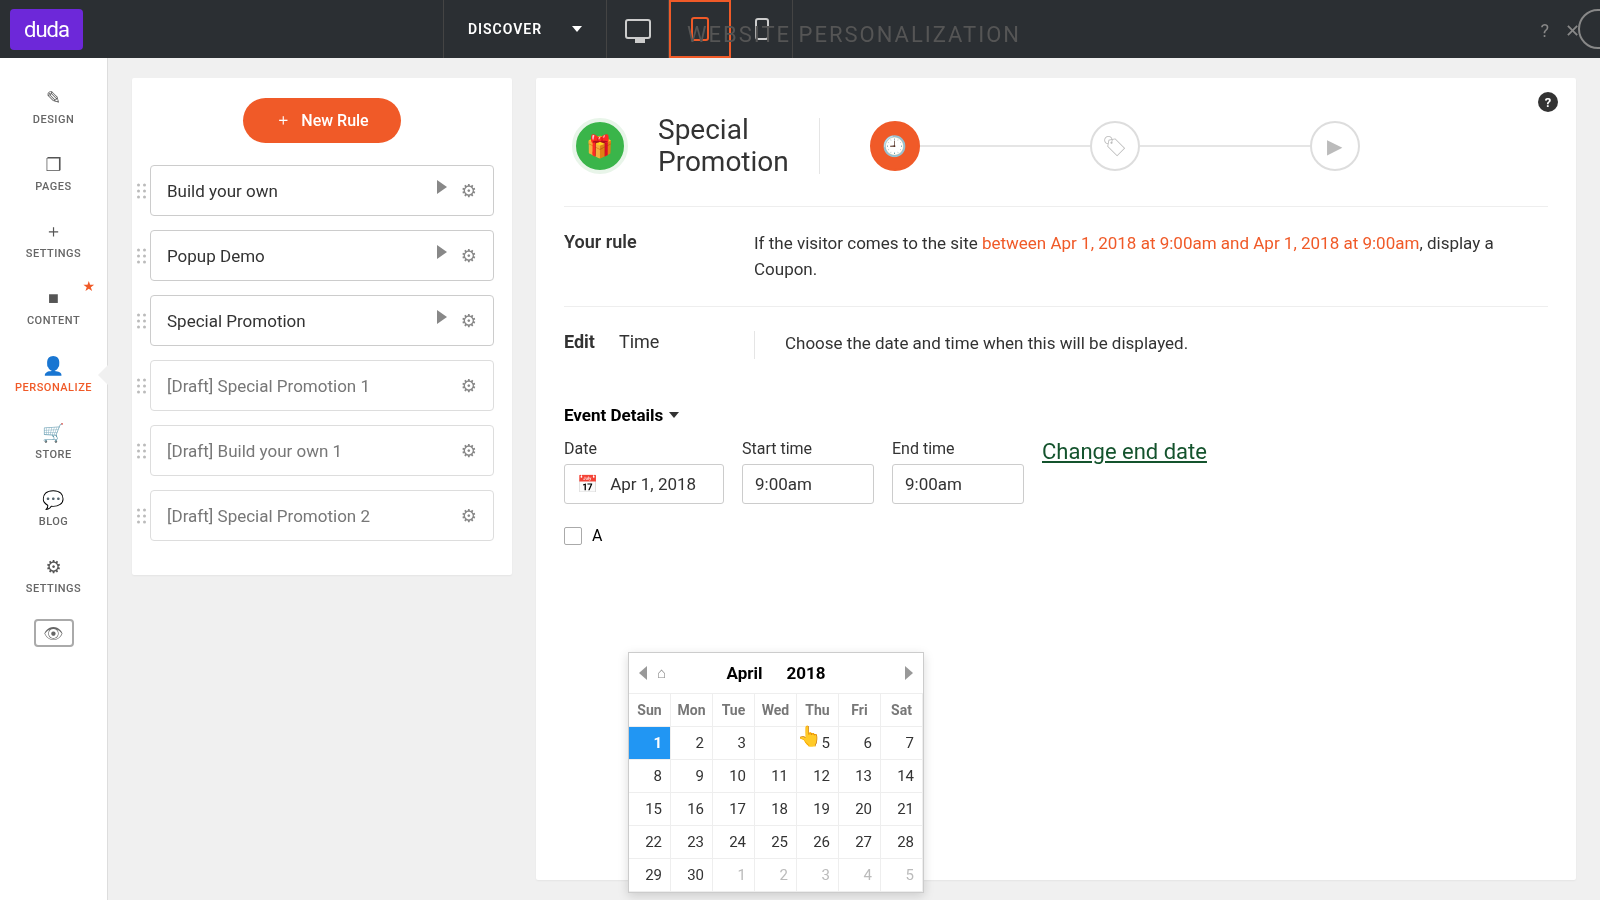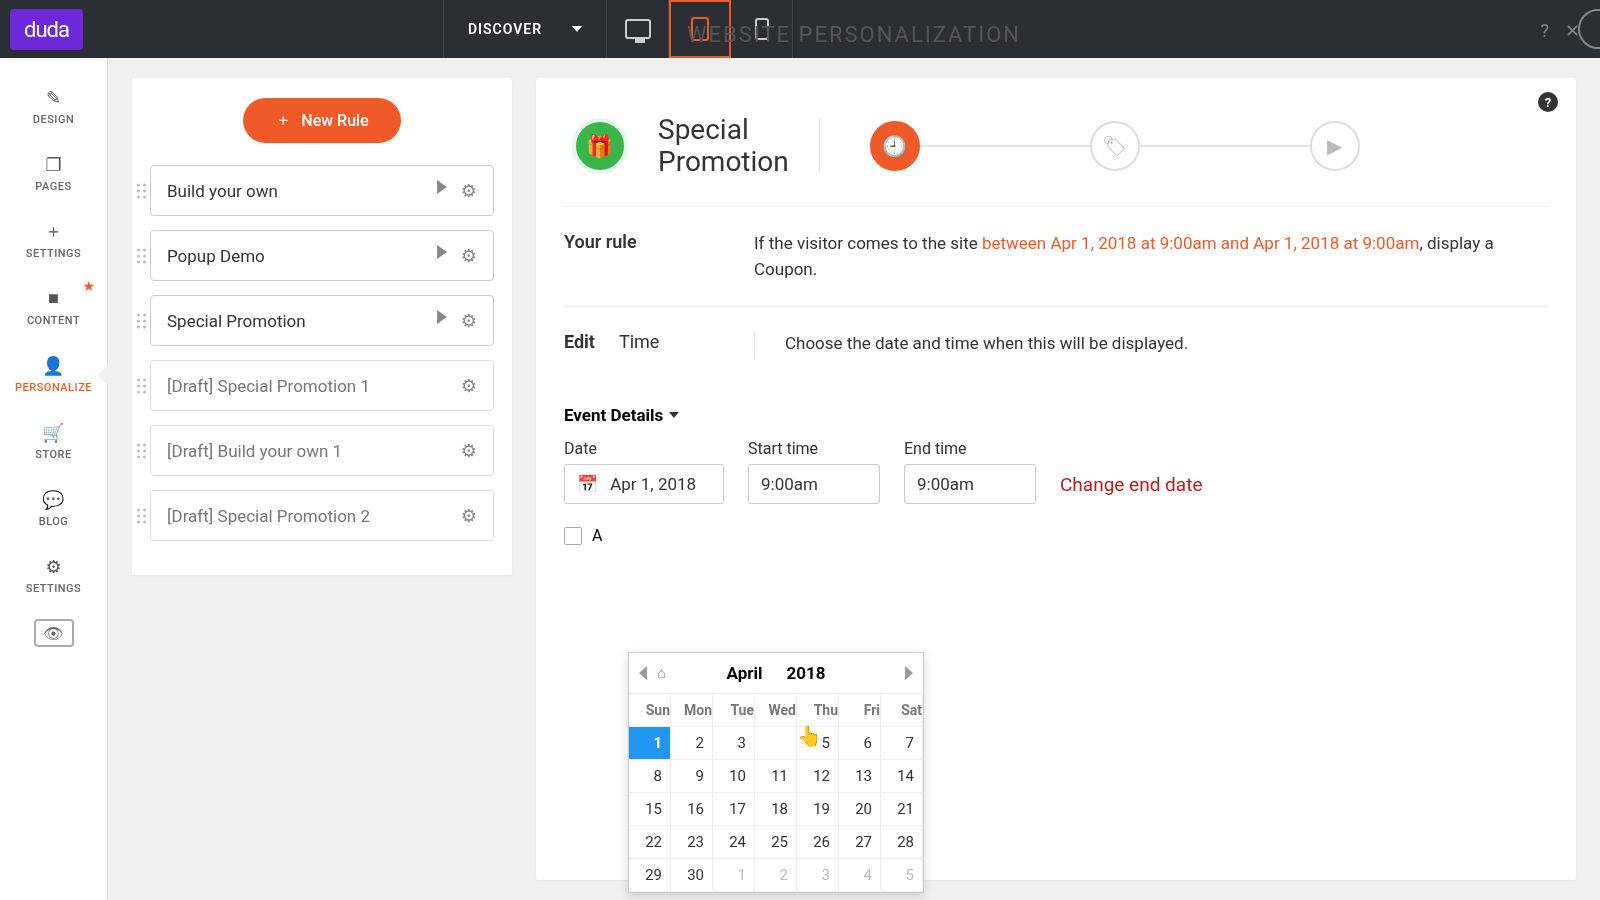--- a/index.html
+++ b/index.html
@@ -54,47 +54,47 @@
 .section-row{display:flex;padding:24px 0;border-bottom:1px solid #eee}
 .section-label{width:190px;font-size:18px;font-weight:600;color:#333}
 .section-body{flex:1;font-size:17px;color:#333;line-height:1.5}
 .rule-highlight{color:#f05a28}
 .edit-label{font-size:18px;color:#333}
 .edit-label .bold{font-weight:700}
 .edit-label .light{font-weight:400;margin-left:24px}
 .event-details{padding-top:22px}
 .ed-title{font-weight:700;font-size:17px;display:flex;align-items:center;gap:6px;margin-bottom:14px}
 .ed-chev{width:0;height:0;border-left:5px solid transparent;border-right:5px solid transparent;border-top:6px solid #333}
-.field-row{display:flex;gap:24px;align-items:flex-end}
+.field-row{display:flex;gap:18px;align-items:flex-start}
 .field{display:flex;flex-direction:column;gap:6px}
 .field label{font-size:16px;color:#333}
 .input-box{border:1.5px solid #ccc;border-radius:3px;height:40px;display:flex;align-items:center;padding:0 12px;font-size:17px;color:#333;background:#fff}
 .date-input{width:160px;gap:12px}
 .time-input{width:132px}
-.link-text{color:#b91c1c;font-size:19px;cursor:pointer;padding-bottom:8px}
+.link-text{color:#14532d;text-decoration:underline;font-size:22px;cursor:pointer;padding-bottom:8px}
 .checkbox-row{display:flex;align-items:center;gap:10px;margin-top:22px}
 .chk{width:18px;height:18px;border:1.5px solid #aaa;border-radius:2px;background:#fff}
 .select-box{border:1.5px solid #ccc;border-radius:3px;height:40px;width:250px;display:flex;align-items:center;justify-content:flex-end;padding:0 12px;background:#fff}
 .sel-chev{width:0;height:0;border-left:5px solid transparent;border-right:5px solid transparent;border-top:6px solid #555}
 .recurring-row{margin-top:40px;display:flex;justify-content:space-between;align-items:flex-start}
 .recurring-left{font-size:17px;color:#333}
 .recurring-left .bold{font-weight:700;margin-bottom:8px}
 .calendar-popup{position:absolute;top:574px;left:92px;background:#fff;border:1px solid #ccc;box-shadow:0 3px 10px rgba(0,0,0,0.15);width:296px;padding:0;z-index:10}
 .cal-header{display:flex;align-items:center;justify-content:center;gap:16px;padding:10px 8px;position:relative;border-bottom:1px solid #eee}
 .cal-nav{position:absolute;display:flex;align-items:center;gap:10px;color:#888}
 .cal-nav.left{left:10px}
 .cal-nav.right{right:10px}
 .cal-arrow{width:0;height:0}
 .cal-arrow.l{border-top:7px solid transparent;border-bottom:7px solid transparent;border-right:8px solid #999}
 .cal-arrow.r{border-top:7px solid transparent;border-bottom:7px solid transparent;border-left:8px solid #999}
 .cal-home{font-size:15px;color:#888}
 .cal-month{font-weight:700;font-size:17px}
 .cal-year{font-weight:700;font-size:17px;margin-left:8px}
 .cal-grid{display:grid;grid-template-columns:repeat(7,1fr)}
-.cal-dow{text-align:right;font-weight:700;font-size:14px;color:#777;padding:8px 0;border-bottom:1px solid #eee;border-right:1px solid #eee}
+.cal-dow{text-align:center;font-weight:700;font-size:14px;color:#777;padding:8px 0;border-bottom:1px solid #eee;border-right:1px solid #eee}
 .cal-day{text-align:right;font-size:15px;color:#333;padding:7px 8px 7px 0;border-bottom:1px solid #eee;border-right:1px solid #eee;cursor:pointer;min-height:30px}
 .cal-day.sel{background:#2196f3;color:#fff;font-weight:700}
 .cal-day.other{color:#bbb}
 .cursor-hand{position:absolute;top:646px;left:261px;font-size:20px;z-index:20;pointer-events:none}
 </style>
 </head>
 <body>
 
 <div class="topbar">
   <div class="logo">duda</div>

